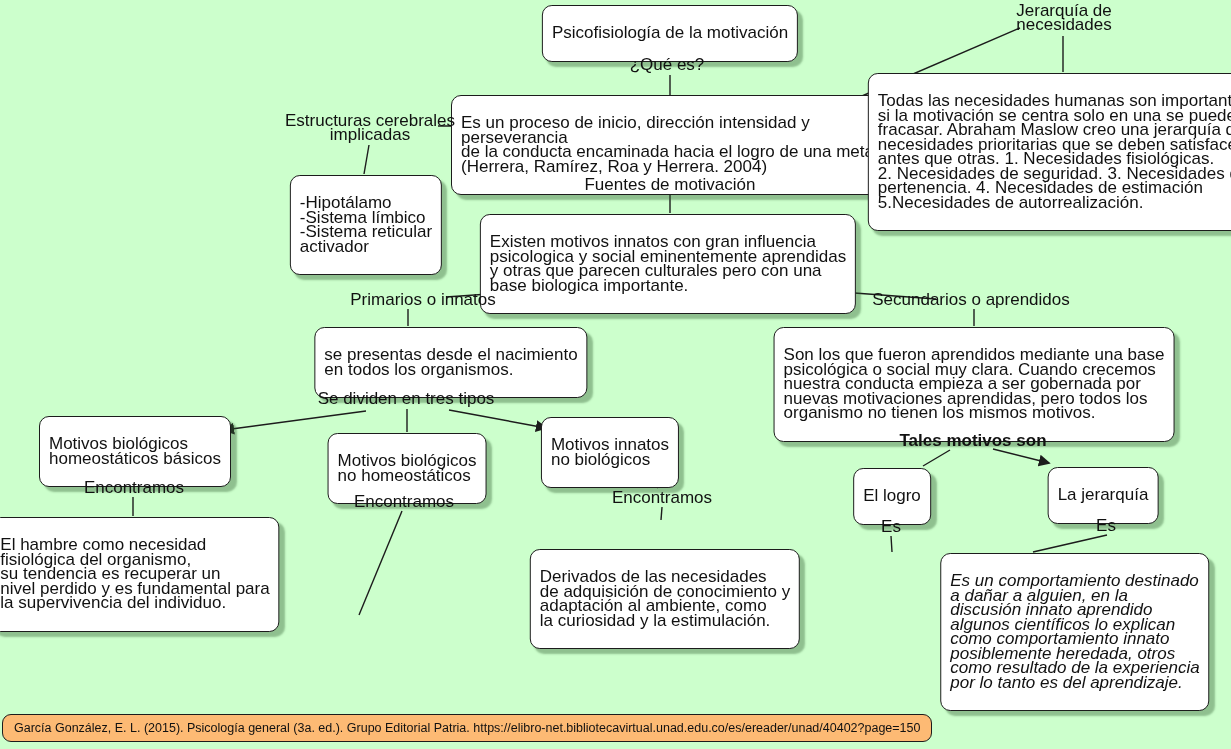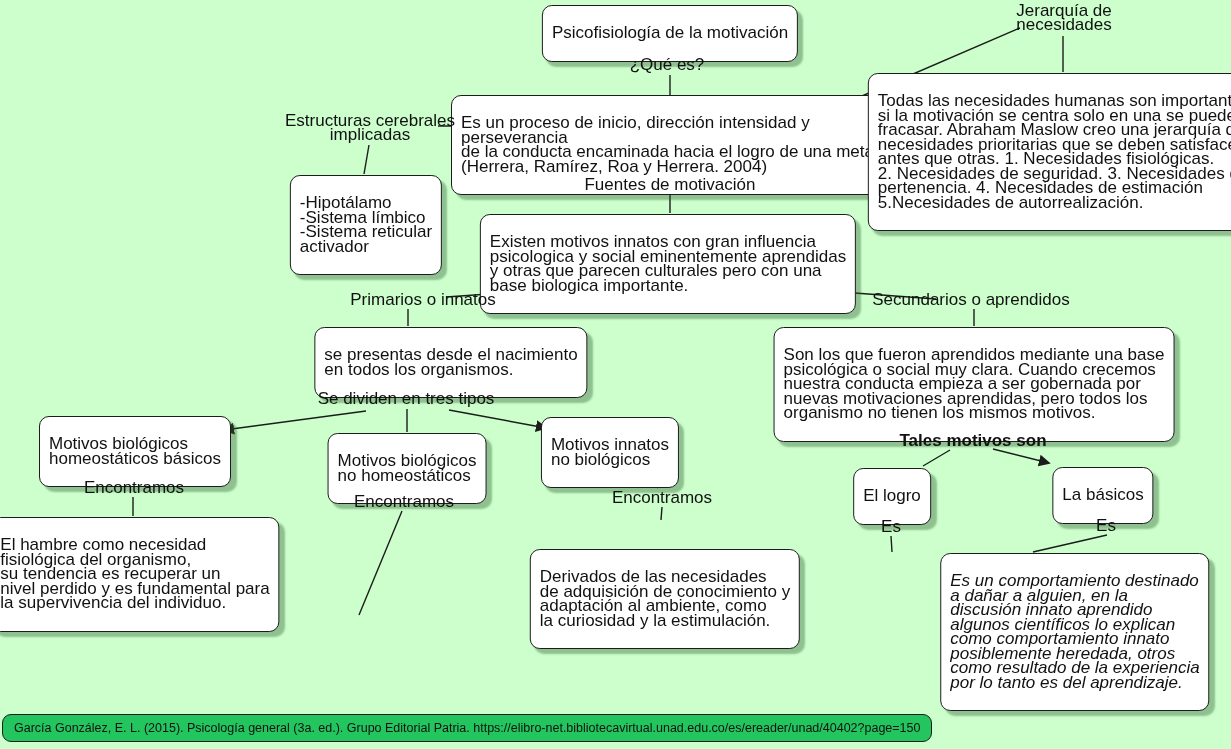--- a/index.html
+++ b/index.html
@@ -44,21 +44,21 @@
     color: #111111;
     text-align: center;
     white-space: pre-line;
     background: transparent;
   }
   .citation {
     position: absolute;
     left: 2px;
     top: 714px;
     width: max-content;
-    background: #22c55e;
+    background: #fdba74;
     border: 1.5px solid #1c1c1c;
     border-radius: 9px;
     padding: 5px 11px;
     font-size: 12.5px;
     line-height: 16px;
     color: #111111;
     white-space: nowrap;
   }
 </style>
 </head>
@@ -141,21 +141,21 @@
   <div class="node" style="left:135px; top:517px;">El hambre como necesidad
 fisiológica del organismo,
 su tendencia es recuperar un
 nivel perdido y es fundamental para
 la supervivencia del individuo.</div>
   <div class="node" style="left:665px; top:521px;margin-top:28px;">Derivados de las necesidades
 de adquisición de conocimiento y
 adaptación al ambiente, como
 la curiosidad y la estimulación.</div>
   <div class="node" style="left:892px; top:468px;">El logro</div>
-  <div class="node" style="left:1103px; top:467px;">La básicos</div>
+  <div class="node" style="left:1103px; top:467px;">La jerarquía</div>
   <div class="node" style="left:1075px; top:553px;font-style:italic;">Es un comportamiento destinado
 a dañar a alguien, en la
 discusión innato aprendido
 algunos científicos lo explican
 como comportamiento innato
 posiblemente heredada, otros
 como resultado de la experiencia
 por lo tanto es del aprendizaje.</div>
 
   <div class="label" style="left:667px; top:58px;">¿Qué es?</div>

